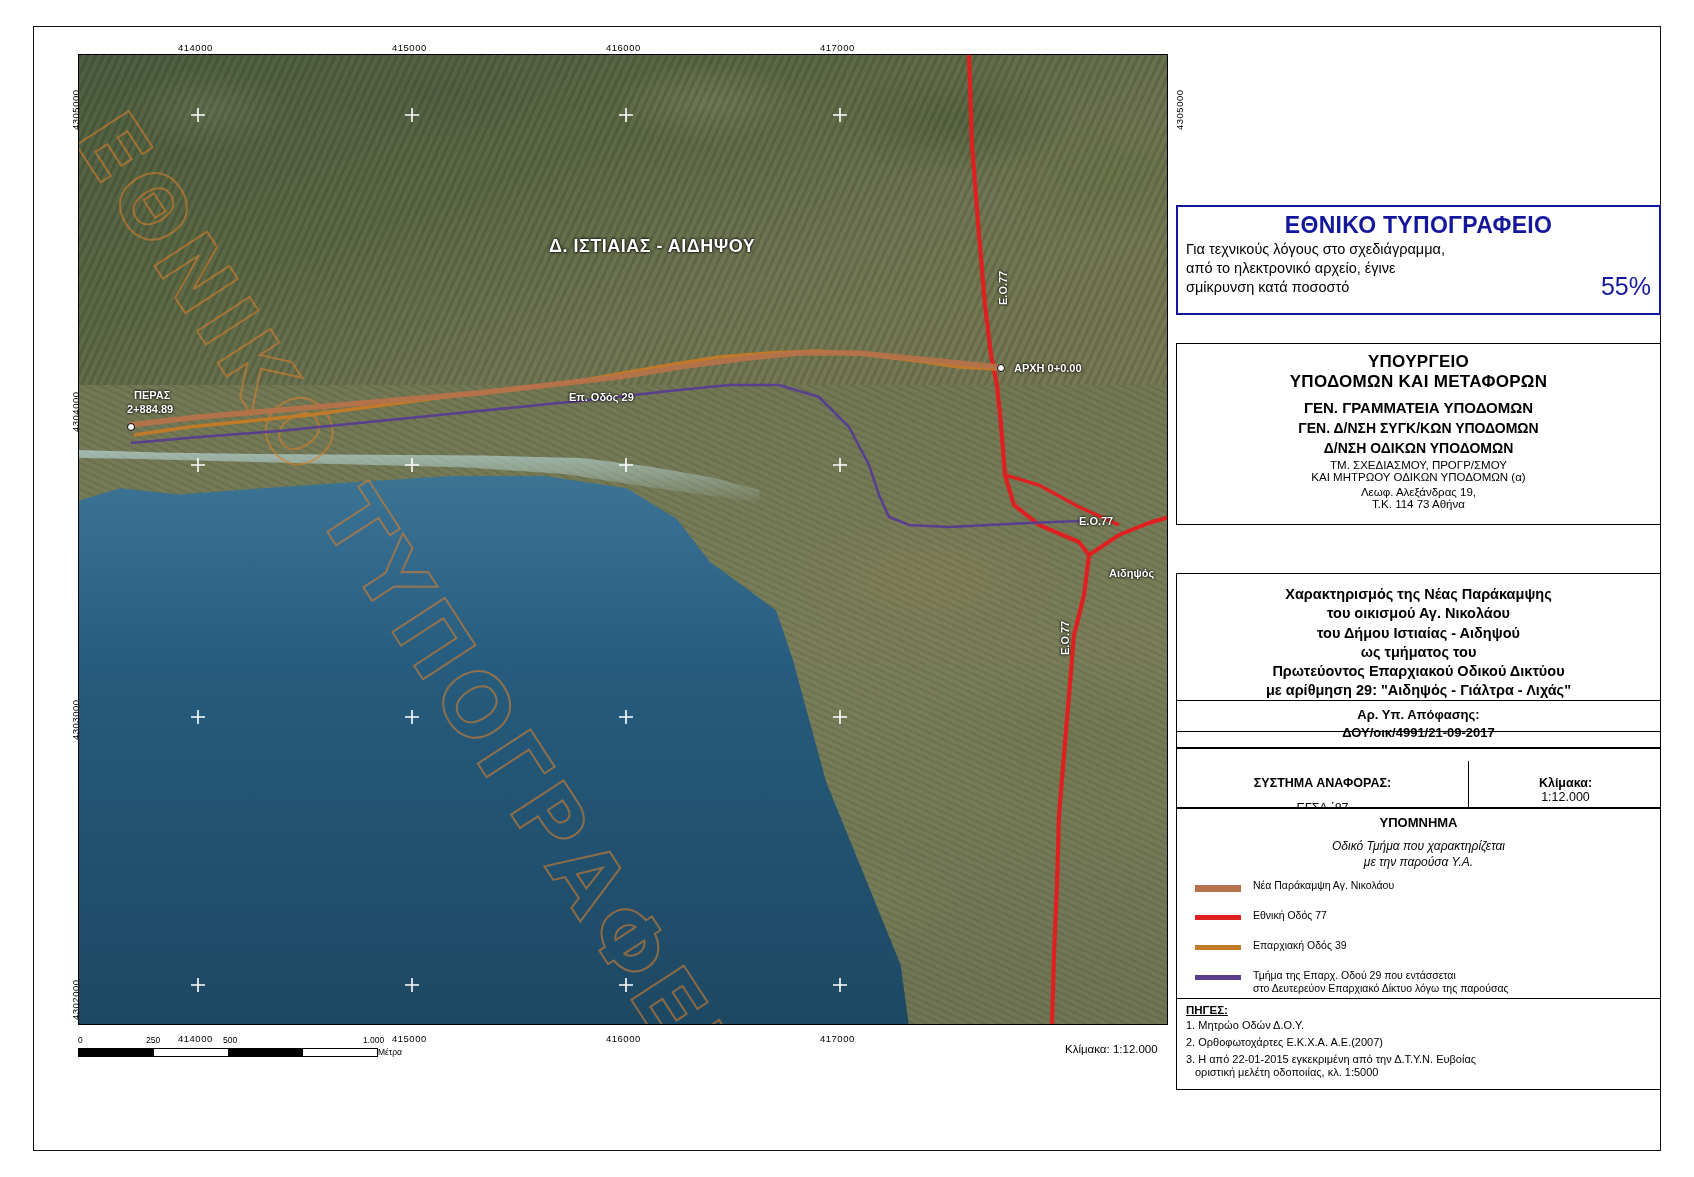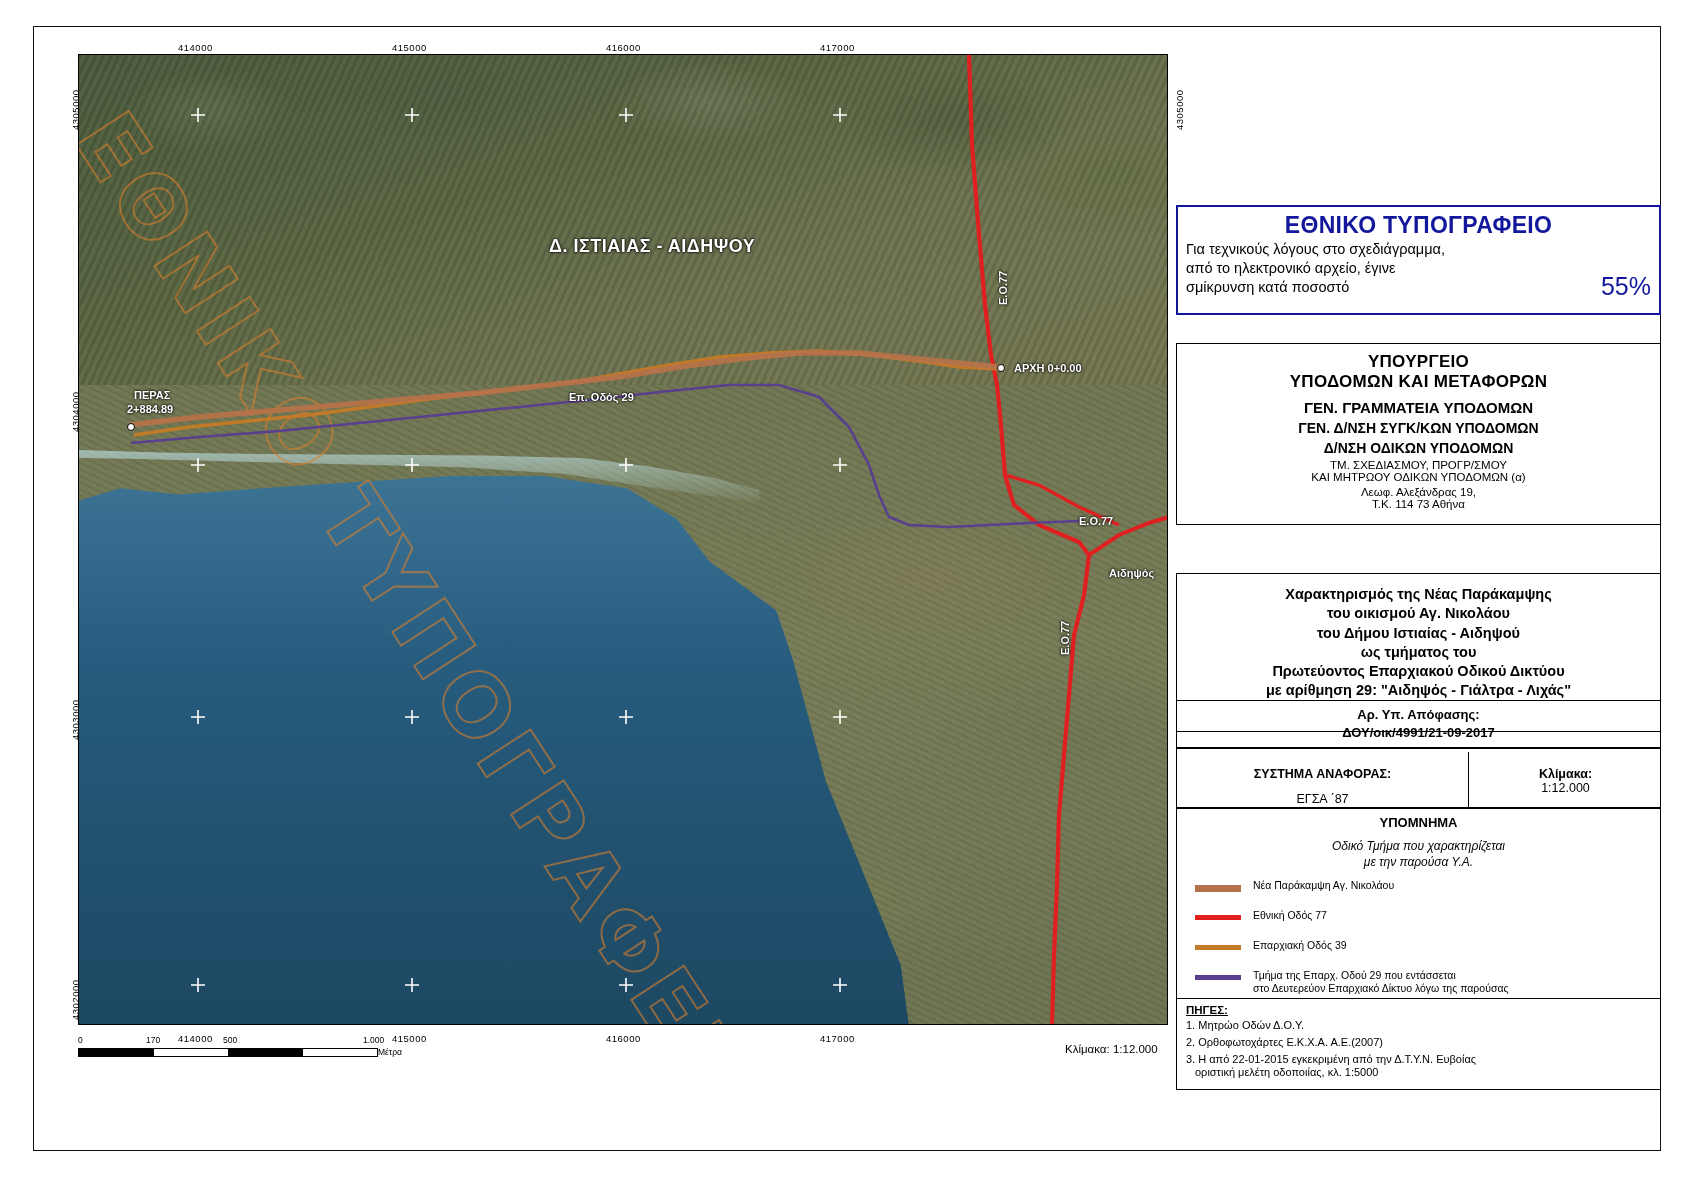--- a/index.html
+++ b/index.html
@@ -125,21 +125,21 @@
     position:absolute;left:1176px;top:525px;width:485px;height:175px;text-align:center;padding-top:11px;margin-top:48px;
   }
   .title-box div{font-size:14.5px;font-weight:bold;line-height:1.33;}
 
   .decision{
     position:absolute;left:1176px;top:700px;width:485px;height:32px;text-align:center;padding-top:5px;
   }
   .decision div{font-size:13px;font-weight:bold;line-height:1.35;}
 
   .refrow{position:absolute;left:1176px;top:748px;width:485px;height:60px;}
-  .refrow .cell{position:absolute;top:3px;height:72px;box-sizing:border-box;text-align:center;padding-top:15px;}
+  .refrow .cell{position:absolute;top:12px;height:72px;box-sizing:border-box;text-align:center;padding-top:15px;}
   .refrow .c1{left:0;width:292px;border-right:1.5px solid #000;}
   .refrow .c2{left:292px;width:193px;}
   .refrow .k{font-size:12.5px;font-weight:bold;}
   .refrow .v{font-size:12.5px;margin-top:11px;}
   .refrow .v2{font-size:12.5px;}
 
   .legend{
     position:absolute;left:1176px;top:808px;width:485px;height:197px;box-sizing:border-box;padding:6px 10px 0;
   }
   .legend .lt{text-align:center;font-size:13px;font-weight:bold;}
@@ -328,21 +328,21 @@
     <div class="h">ΠΗΓΕΣ:</div>
     <div class="li">1. Μητρώο Οδών Δ.Ο.Υ.</div>
     <div class="li">2. Ορθοφωτοχάρτες  Ε.Κ.Χ.Α.  Α.Ε.(2007)</div>
     <div class="li">3. Η από 22-01-2015 εγκεκριμένη από την Δ.Τ.Υ.Ν. Ευβοίας</div>
     <div class="li" style="margin-top:0;padding-left:9px;">οριστική μελέτη οδοποιίας, κλ. 1:5000</div>
   </div>
 
   <div class="scalebar">
     <div class="sb-labels">
       <span style="left:0;">0</span>
-      <span style="left:68px;">170</span>
+      <span style="left:68px;">250</span>
       <span style="left:145px;">500</span>
       <span style="left:285px;">1.000</span>
     </div>
     <div class="sb-bar">
       <div style="background:#000;"></div>
       <div style="background:#fff;"></div>
       <div style="background:#000;"></div>
       <div style="background:#fff;"></div>
     </div>
     <div class="sb-unit">Μέτρα</div>

